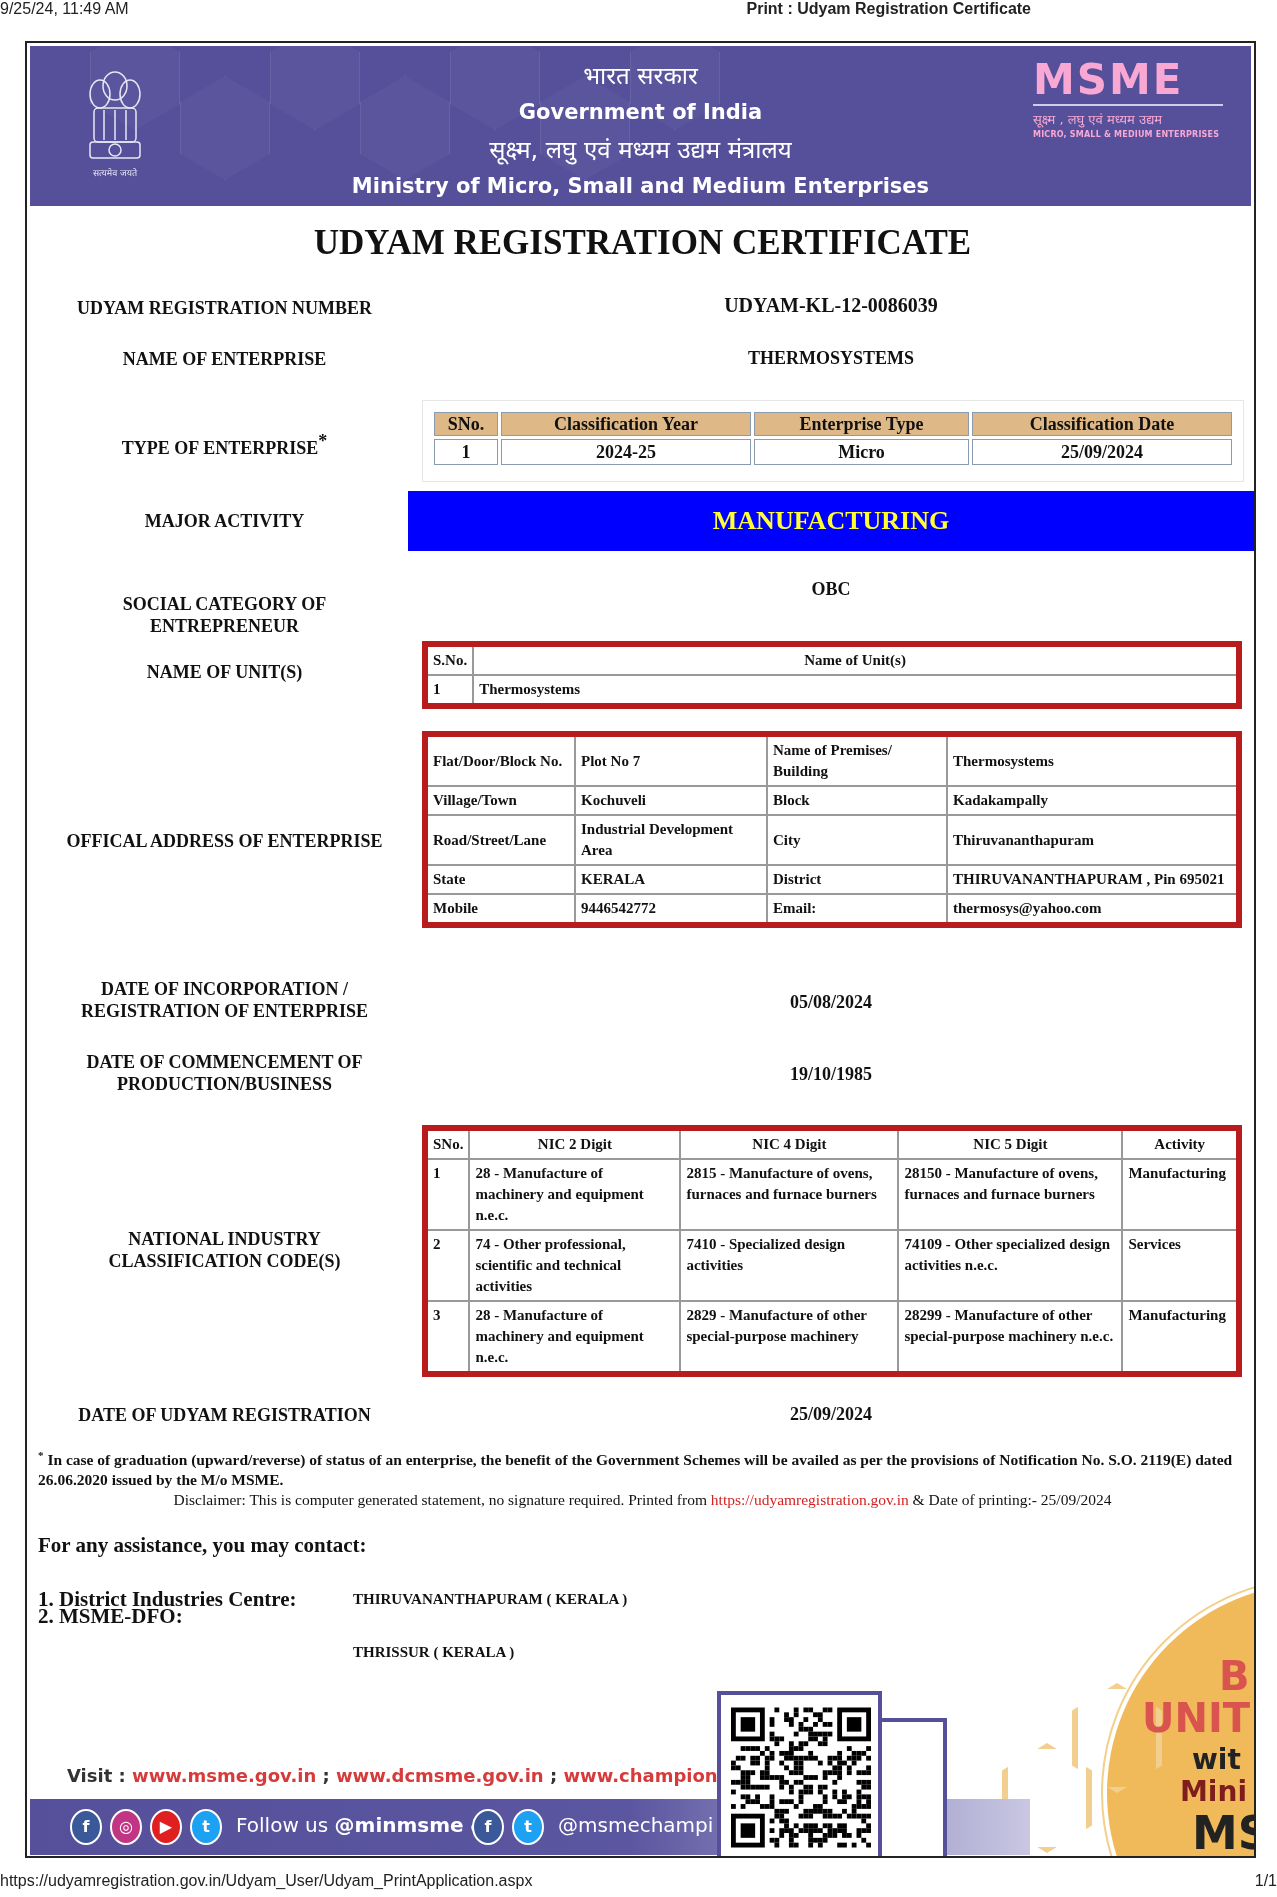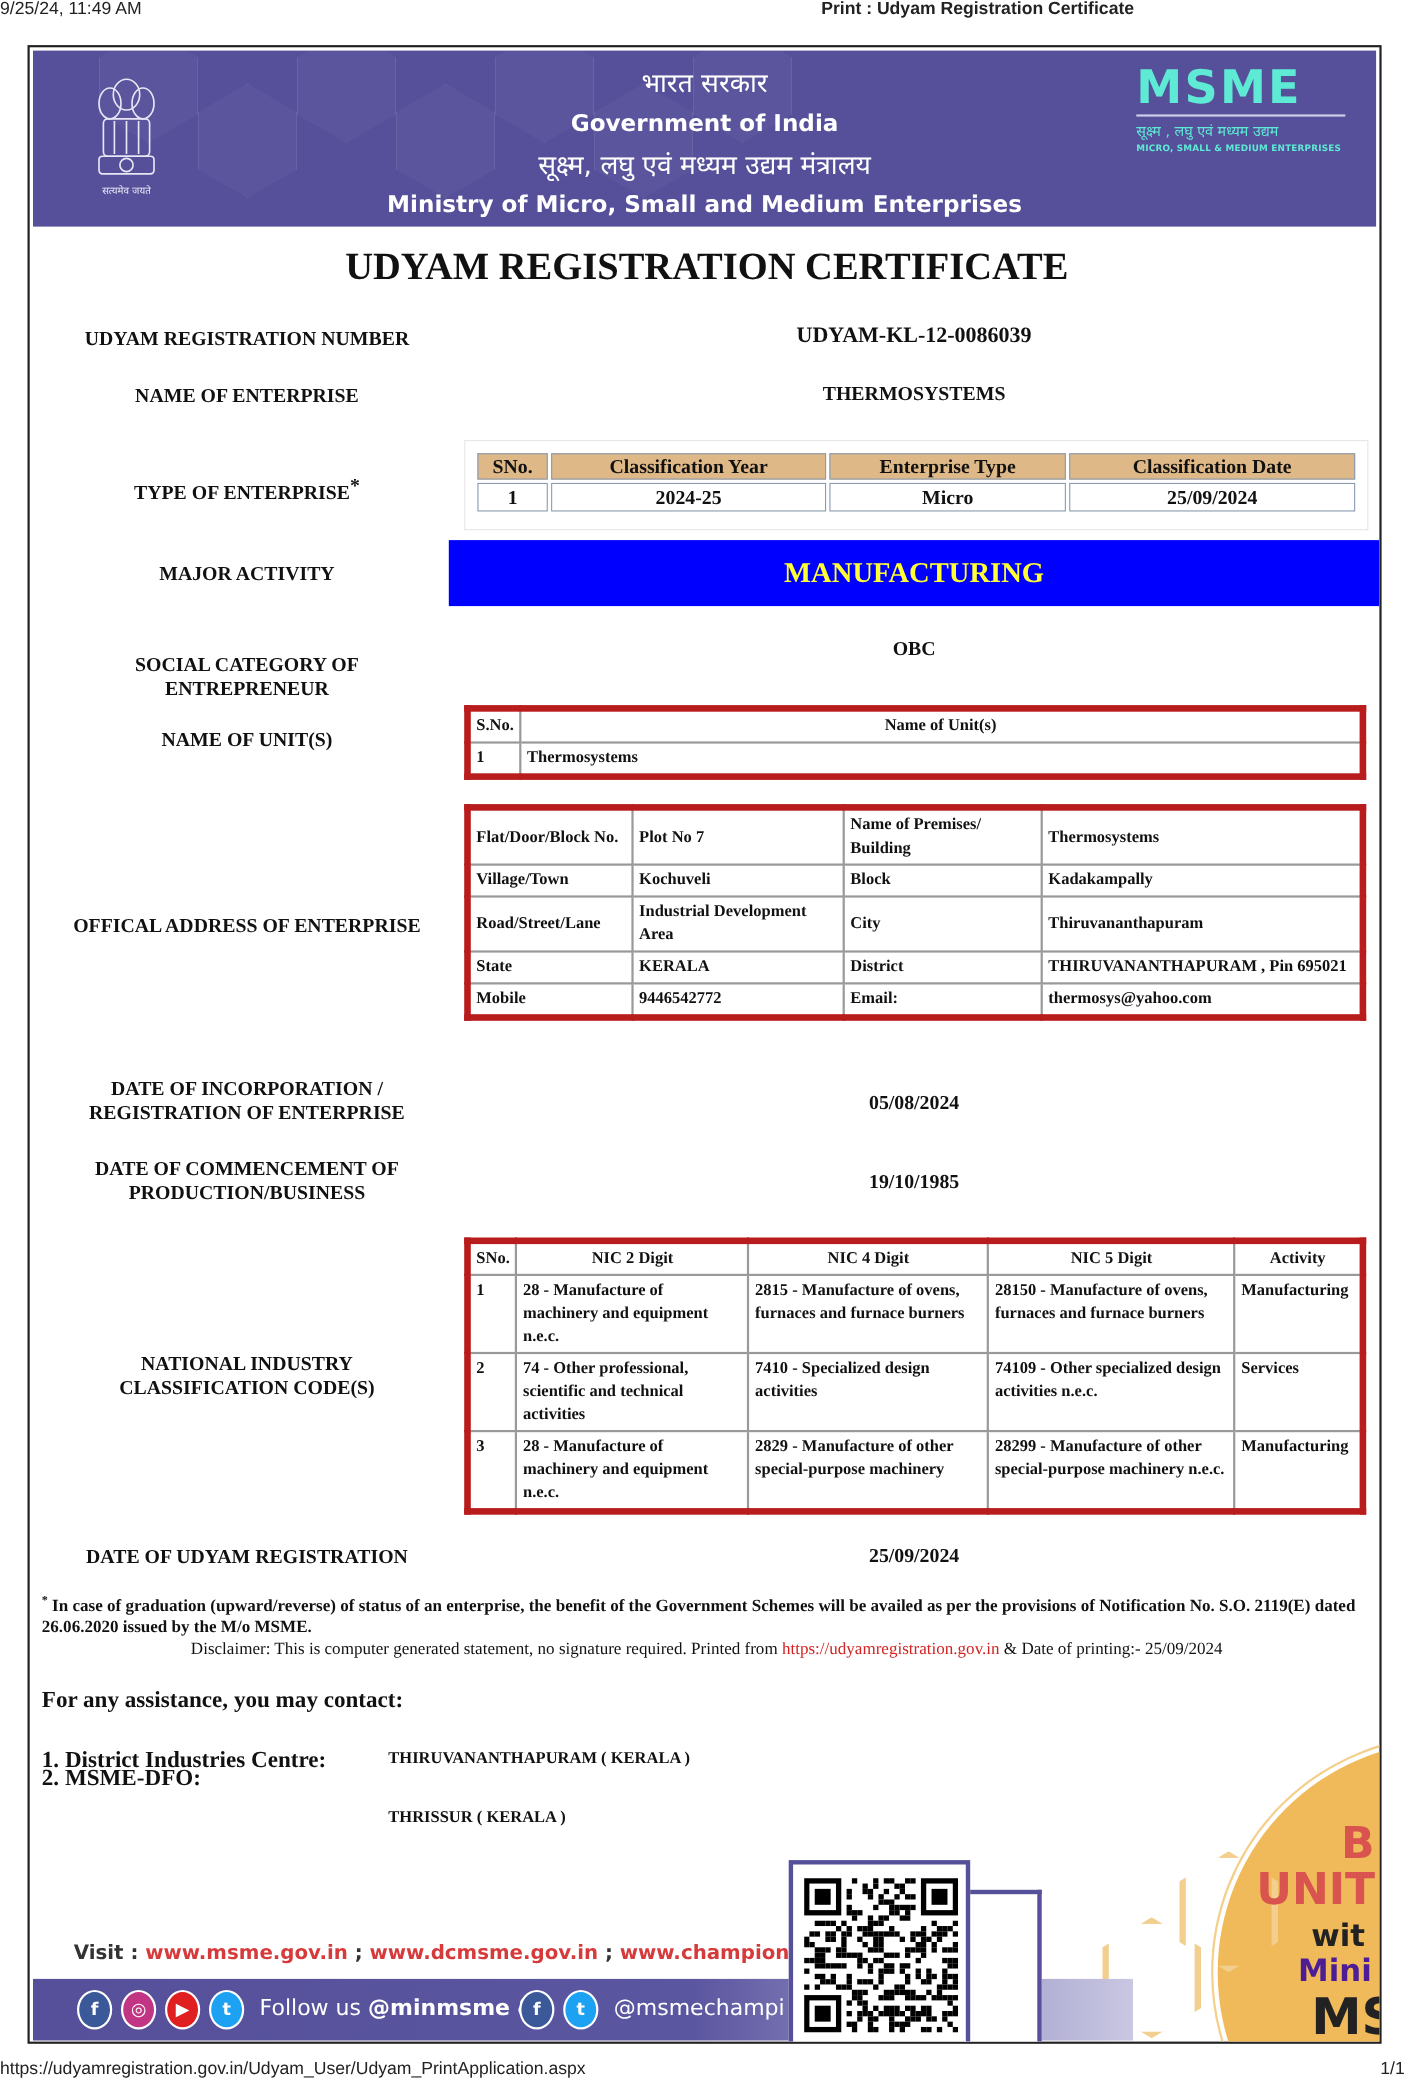--- a/index.html
+++ b/index.html
@@ -23,21 +23,21 @@
   .banner { position: absolute; left: 3px; top: 3px; width: 1221px; height: 160px;
     background: #56509a; overflow: hidden; }
   .banner .hex { position: absolute; width: 90px; height: 104px; border: 1px solid rgba(255,255,255,0.08);
     clip-path: polygon(50% 0,100% 25%,100% 75%,50% 100%,0 75%,0 25%); background: rgba(255,255,255,0.03); }
   .emblem { position: absolute; left: 50px; top: 18px; width: 70px; height: 120px; }
   .banner-text { position: absolute; left: 0; width: 1221px; text-align: center; color: #fff; }
   .bt-hindi1 { top: 12px; font-size: 24px; font-family: "DejaVu Sans", sans-serif; }
   .bt-eng1 { top: 54px; font-size: 21px; font-weight: bold; font-family: "DejaVu Sans", sans-serif; }
   .bt-hindi2 { top: 86px; font-size: 24px; font-family: "DejaVu Sans", sans-serif; }
   .bt-eng2 { top: 128px; font-size: 21px; font-weight: bold; font-family: "DejaVu Sans", sans-serif; }
-  .msme-logo { position: absolute; left: 1003px; top: 12px; width: 190px; height: 90px; color: #5eead4; }
+  .msme-logo { position: absolute; left: 1003px; top: 12px; width: 190px; height: 90px; color: #f9a8d4; }
   .msme-logo .word { font-family: "DejaVu Sans", sans-serif; font-weight: bold; font-size: 42px; letter-spacing: 2px; line-height: 44px;
     border-bottom: 2px solid #d0cde8; padding-bottom: 2px; text-align: left; }
   .msme-logo .hindi { font-family: "DejaVu Sans", sans-serif; font-size: 13px; margin-top: 4px; }
   .msme-logo .eng { font-family: "DejaVu Sans", sans-serif; font-size: 8px; font-weight: bold; margin-top: 2px; letter-spacing: 0.2px; }
 
   .cert-title { position: absolute; top: 180px; left: 0; width: 1231px; text-align: center;
     font-size: 35px; font-weight: bold; }
 
   .label { position: absolute; left: 10px; width: 375px; text-align: center; font-weight: bold; font-size: 18px; line-height: 22px; }
   .value { position: absolute; left: 385px; width: 838px; text-align: center; font-weight: bold; font-size: 18px; }
@@ -296,21 +296,21 @@
   <div class="contact-label" style="top:1561px;">2. MSME-DFO:</div>
   <div class="contact-value" style="top:1601px;">THRISSUR ( KERALA )</div>
 
   <div class="champ-ring"></div>
   <div class="champ-circle"></div>
   <div class="hex-deco" style="left:975px;top:1700px;"></div>
   <div class="hex-deco" style="left:1045px;top:1640px;"></div>
   <div class="champ-text" style="left:1192px;top:1610px;font-size:40px;color:#d9534f;">B</div>
   <div class="champ-text" style="left:1115px;top:1652px;font-size:40px;color:#d9534f;">UNIT</div>
   <div class="champ-text" style="left:1165px;top:1700px;font-size:28px;color:#222;">wit</div>
-  <div class="champ-text" style="left:1153px;top:1732px;font-size:28px;color:#4c1d95;">Mini</div>
+  <div class="champ-text" style="left:1153px;top:1732px;font-size:28px;color:#7f1d1d;">Mini</div>
   <div class="champ-text" style="left:1165px;top:1763px;font-size:46px;color:#222;">MS</div>
 
   <div class="visit">
     <span>Visit : </span><span class="red">www.msme.gov.in</span><span> ; </span><span class="red">www.dcmsme.gov.in</span><span> ; </span><span class="red">www.champion</span>
   </div>
 
   <div class="follow-bar">
     <div class="social" style="left:40px;background:#3b5998;">f</div>
     <div class="social" style="left:80px;background:#c13584;">◎</div>
     <div class="social" style="left:120px;background:#e02020;">▶</div>

